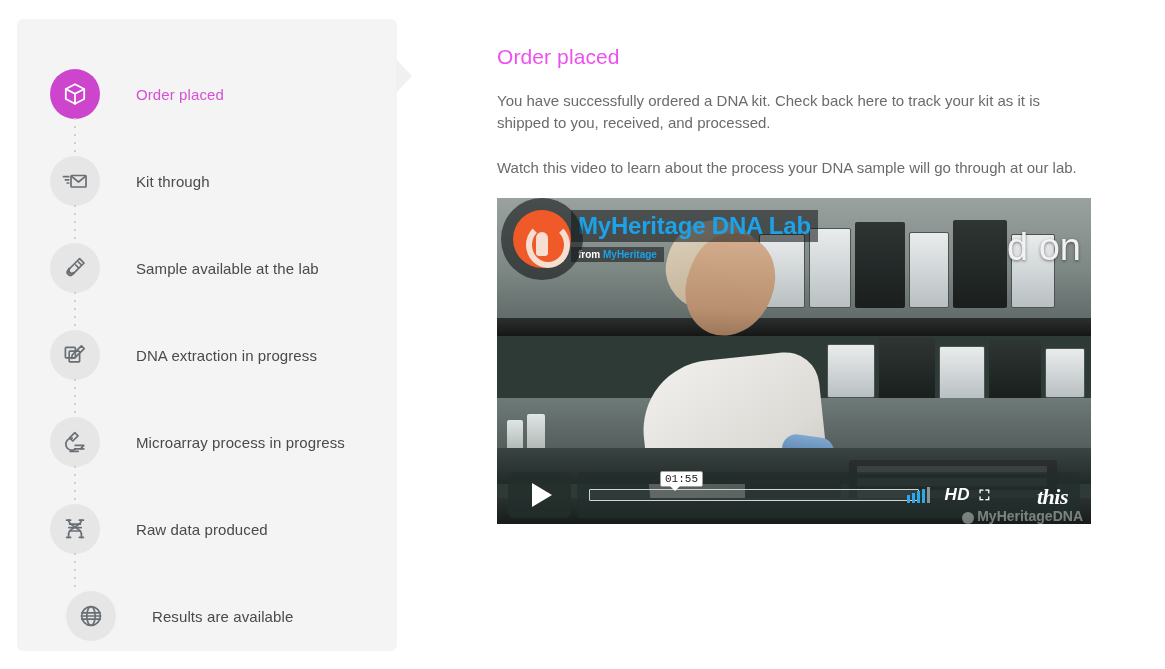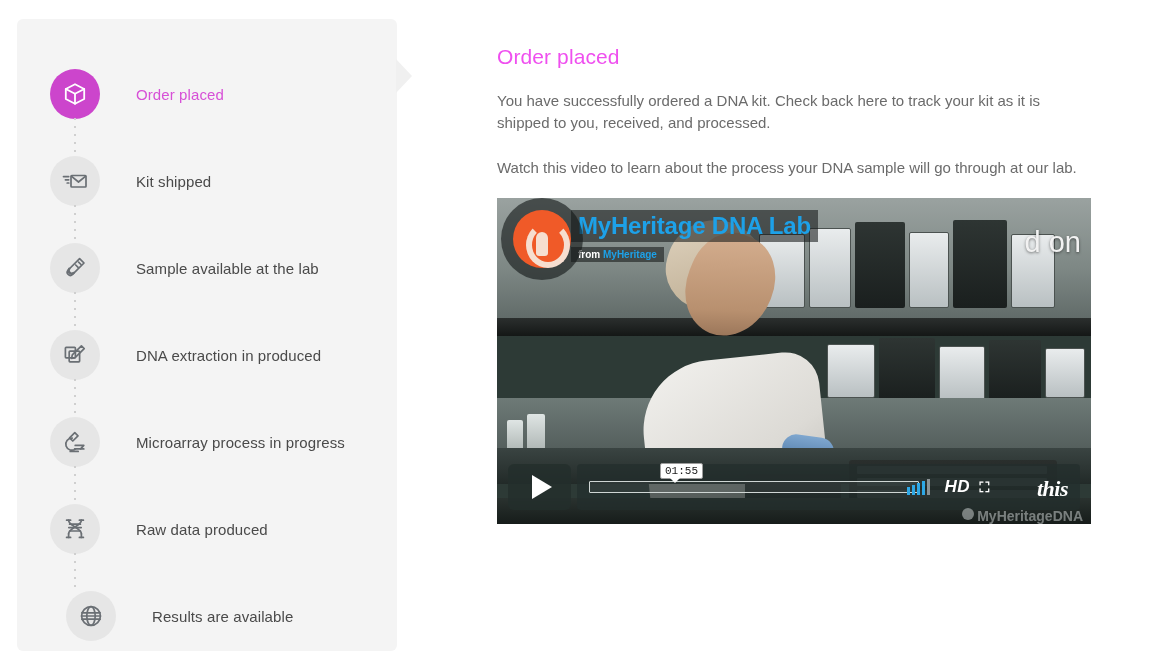--- a/index.html
+++ b/index.html
@@ -188,28 +188,28 @@
     padding: 2px 7px;
     font-size: 10px; font-weight: bold;
     color: #ffffff;
     white-space: nowrap;
   }
   .vid-sub b { color: #1da1e8; }
 
   
   .edge-text {
     position: absolute; right: 10px; top: 28px;
-    font-size: 29px; color: #f2f2f2;
+    font-size: 38px; color: #f2f2f2;
     font-weight: normal;
     text-shadow: 0 1px 3px rgba(0,0,0,.5);
   }
 
   
   .controls {
-    position: absolute; left: 0; bottom: 8px;
+    position: absolute; left: 0; bottom: 0;
     width: 594px; height: 56px;
   }
   .play-btn {
     position: absolute; left: 11px; top: 4px;
     width: 63px; height: 46px;
     background: rgba(35,46,44,0.80);
     border-radius: 6px;
     display: flex; align-items: center; justify-content: center;
   }
   .play-tri {
@@ -274,21 +274,21 @@
     position: absolute; right: 12px; top: 12px;
     color: #ffffff; font-size: 22px;
     font-style: italic; font-weight: bold;
     font-family: "Liberation Serif", serif;
     letter-spacing: -0.5px;
   }
   .watermark {
     position: absolute; right: 8px; bottom: 0px;
     color: rgba(235,240,240,0.45);
     font-size: 14px; font-weight: bold;
-    display: flex; align-items: flex-start; gap: 3px;
+    display: flex; align-items: flex-end; gap: 3px;
   }
   .watermark .wm-dot {
     width: 12px; height: 12px; border-radius: 50%;
     background: rgba(235,240,240,0.45);
   }
 </style>
 </head>
 <body>
 
 <div class="page">
@@ -309,21 +309,21 @@
       </div>
 
       <div class="step" style="top: 118px; position: absolute; left: 0px; width: 380px;">
         <div class="step-badge">
           <svg width="28" height="24" viewBox="0 0 28 24">
             <rect class="ln" x="10" y="6.5" width="15" height="11.5" rx="0.8"></rect>
             <path class="ln" d="M10.6 7.4 17.5 13l6.9-5.6"></path>
             <path class="ln" d="M2.5 7.6h5.2M4.4 10.8h3.3M6.2 14h1.6"></path>
           </svg>
         </div>
-        <div class="step-label" style="top: 50%; transform: translateY(-50%);">Kit shipped</div>
+        <div class="step-label" style="top: 50%; transform: translateY(-50%);">Kit through</div>
         <div class="connector" style="top:68px"></div>
       </div>
 
       <div class="step" style="top: 205px; position: absolute; left: 0px; width: 380px;">
         <div class="step-badge">
           <svg width="26" height="26" viewBox="0 0 26 26">
             <path class="ln" d="M17.6 3.6 22 8 10.6 19.4a3.1 3.1 0 0 1-4.4-4.4Z"></path>
             <path class="ln" d="M7.2 13.8a3.1 3.1 0 0 0 4.3 4.3" style="stroke-width:2.4"></path>
             <path class="ln" d="M16.6 7.1l2.4 2.4M13.7 10l2.4 2.4"></path>
           </svg>
@@ -333,21 +333,21 @@
       </div>
 
       <div class="step" style="top: 292px; position: absolute; left: 0px; width: 380px;">
         <div class="step-badge">
           <svg width="26" height="26" viewBox="0 0 26 26">
             <rect class="ln" x="3.4" y="5.4" width="10" height="10.4" rx="0.8"></rect>
             <rect class="ln" x="7.2" y="9.2" width="10.4" height="10.6" rx="0.8"></rect>
             <path class="ln" d="M19.4 3.8l2.8 2.8-9.1 9.1-3.5.7.7-3.5Z"></path>
           </svg>
         </div>
-        <div class="step-label" style="top: 50%; transform: translateY(-50%);">DNA extraction in produced</div>
+        <div class="step-label" style="top: 50%; transform: translateY(-50%);">DNA extraction in progress</div>
         <div class="connector" style="top:68px"></div>
       </div>
 
       <div class="step" style="top: 379px; position: absolute; left: 0px; width: 380px;">
         <div class="step-badge">
           <svg width="26" height="26" viewBox="0 0 26 26">
             <path class="ln" d="M12.8 3.6l3.2 3.2-5.2 5.2-3.2-3.2Z"></path>
             <path class="ln" d="M10.2 9.2a6 6 0 1 0 3.4 10.6"></path>
             <path class="ln" d="M12.6 19.9h9.2"></path>
             <path class="ln" d="M13.2 16.4h8.6l-3.2 3.4"></path>

